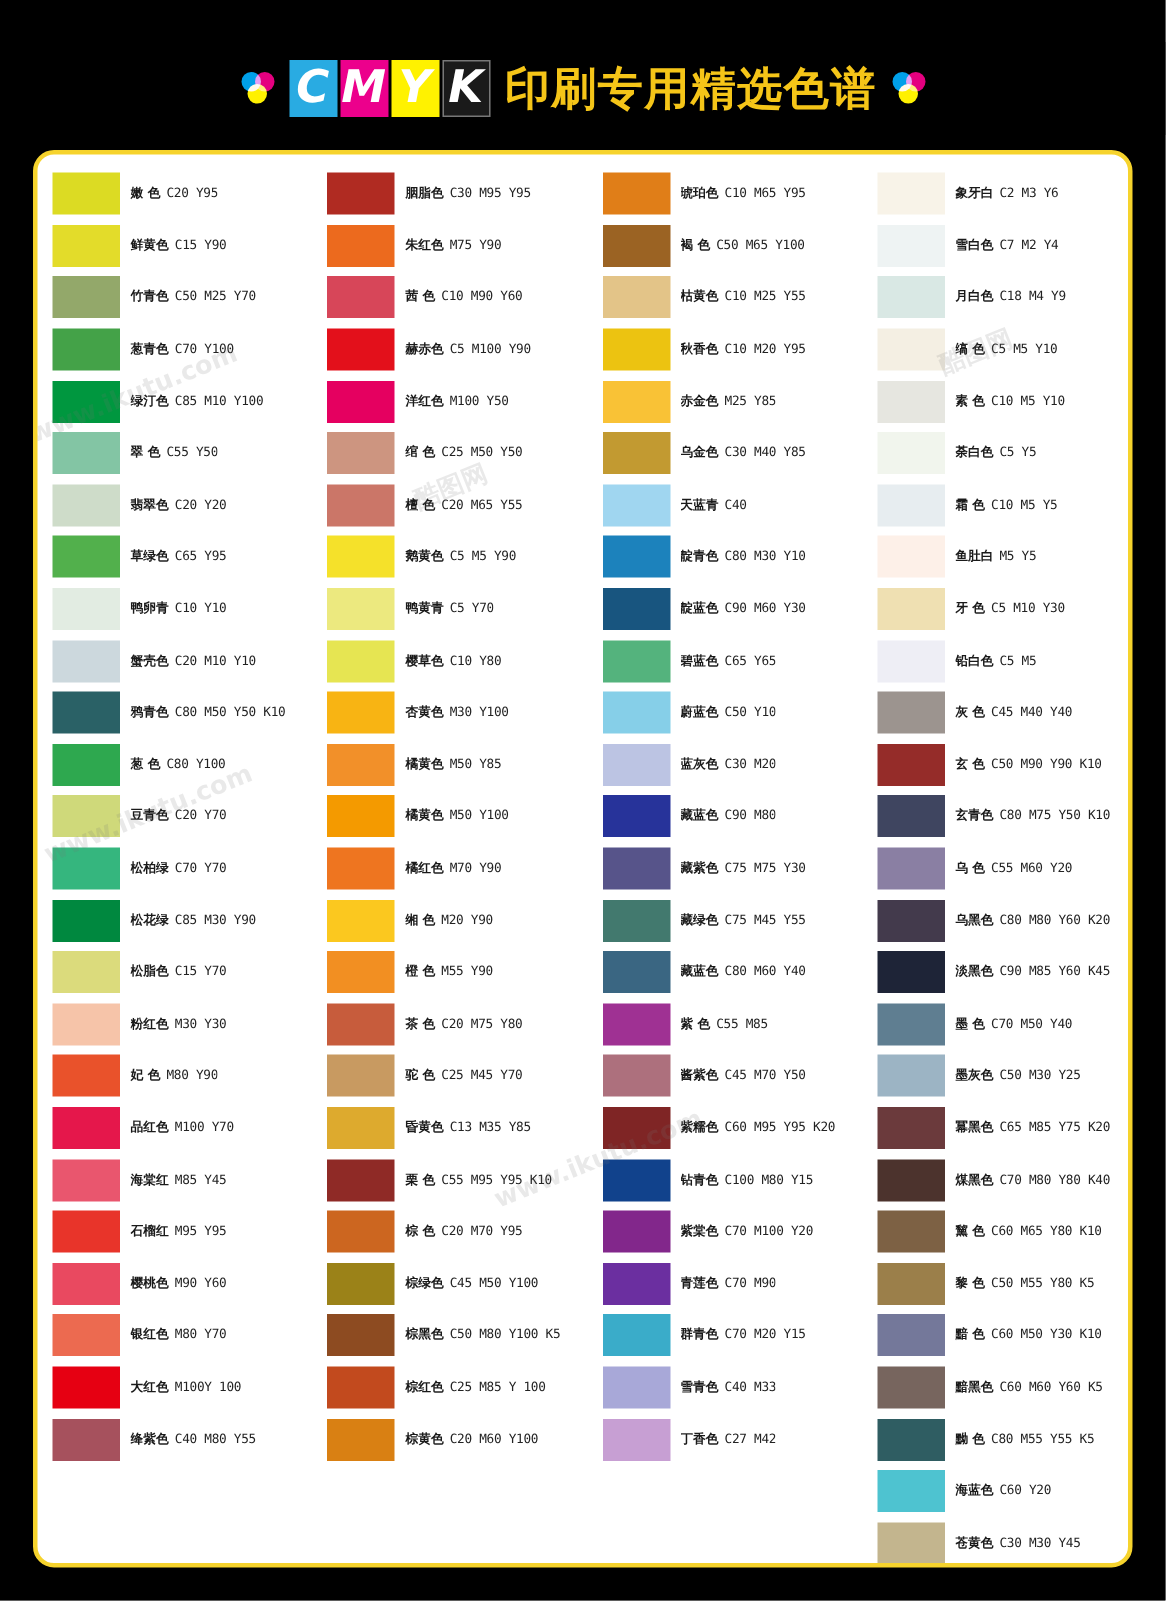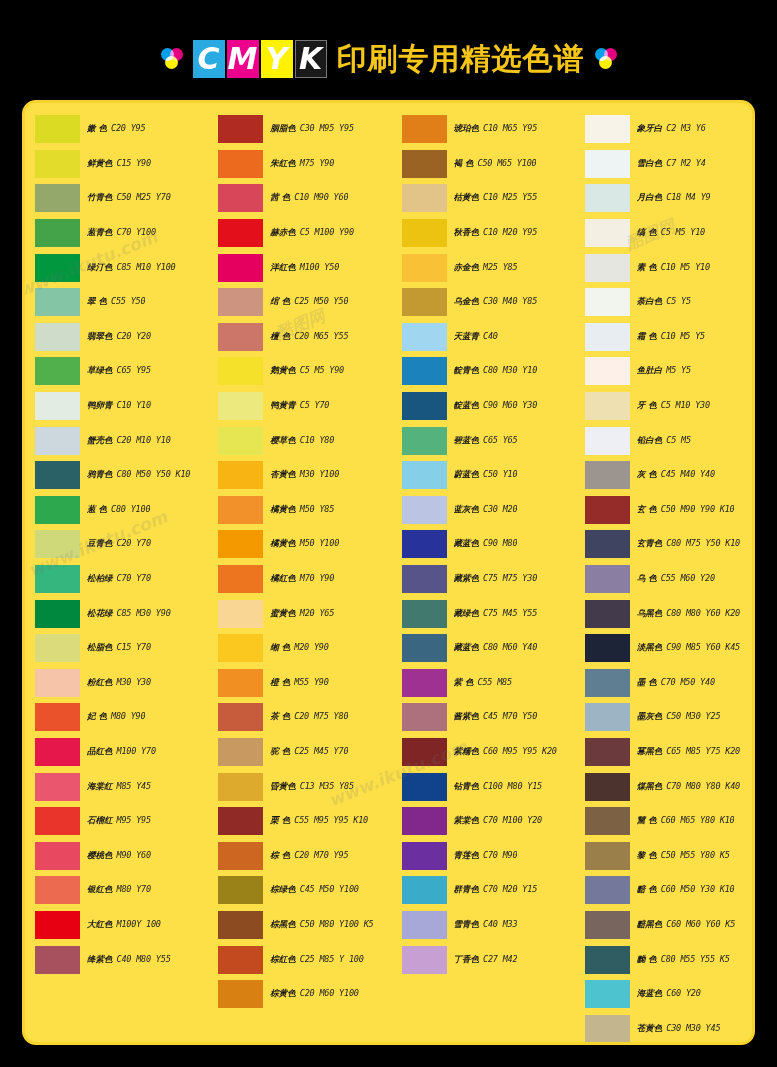--- a/index.html
+++ b/index.html
@@ -33,22 +33,22 @@
   .tile.k{background:#1a1a1a;color:#ffffff;border:1px solid #777;width:30px;height:36px;}
   .head-title{
     font-size:30px;font-weight:bold;color:#f5c518;letter-spacing:1px;
     font-family:"DejaVu Sans","Liberation Sans",sans-serif;
     white-space:nowrap;
   }
 
   
   .card{
     position:absolute;left:22px;top:100px;width:733px;height:945px;
-    background:#fde047;border:3px solid #f6d32d;border-radius:14px;
-    box-sizing:border-box;overflow:hidden;font-style:italic;
+    background:#ffffff;border:3px solid #f6d32d;border-radius:14px;
+    box-sizing:border-box;overflow:hidden;
   }
   .grid{
     position:absolute;left:0;top:9px;width:733px;
     display:flex;
   }
   .col{width:183.25px;box-sizing:border-box;padding-left:10px;}
   .row{
     display:flex;align-items:center;height:34.6px;
   }
   .sw{
@@ -374,27 +374,20 @@
             </div>
           </div>
           <div class="row">
             <div class="sw" style="background: rgb(238, 117, 32);"></div>
             <div class="meta">
               <span class="cname">橘红色</span>
               <span class="cval">M70 Y90</span>
             </div>
           </div>
           <div class="row">
-            <div class="sw" style="background: rgb(250, 214, 148);"></div>
-            <div class="meta">
-              <span class="cname">蜜黄色</span>
-              <span class="cval">M20 Y65</span>
-            </div>
-          </div>
-          <div class="row">
             <div class="sw" style="background: rgb(251, 200, 31);"></div>
             <div class="meta">
               <span class="cname">缃  色</span>
               <span class="cval">M20 Y90</span>
             </div>
           </div>
           <div class="row">
             <div class="sw" style="background: rgb(242, 143, 34);"></div>
             <div class="meta">
               <span class="cname">橙  色</span>

